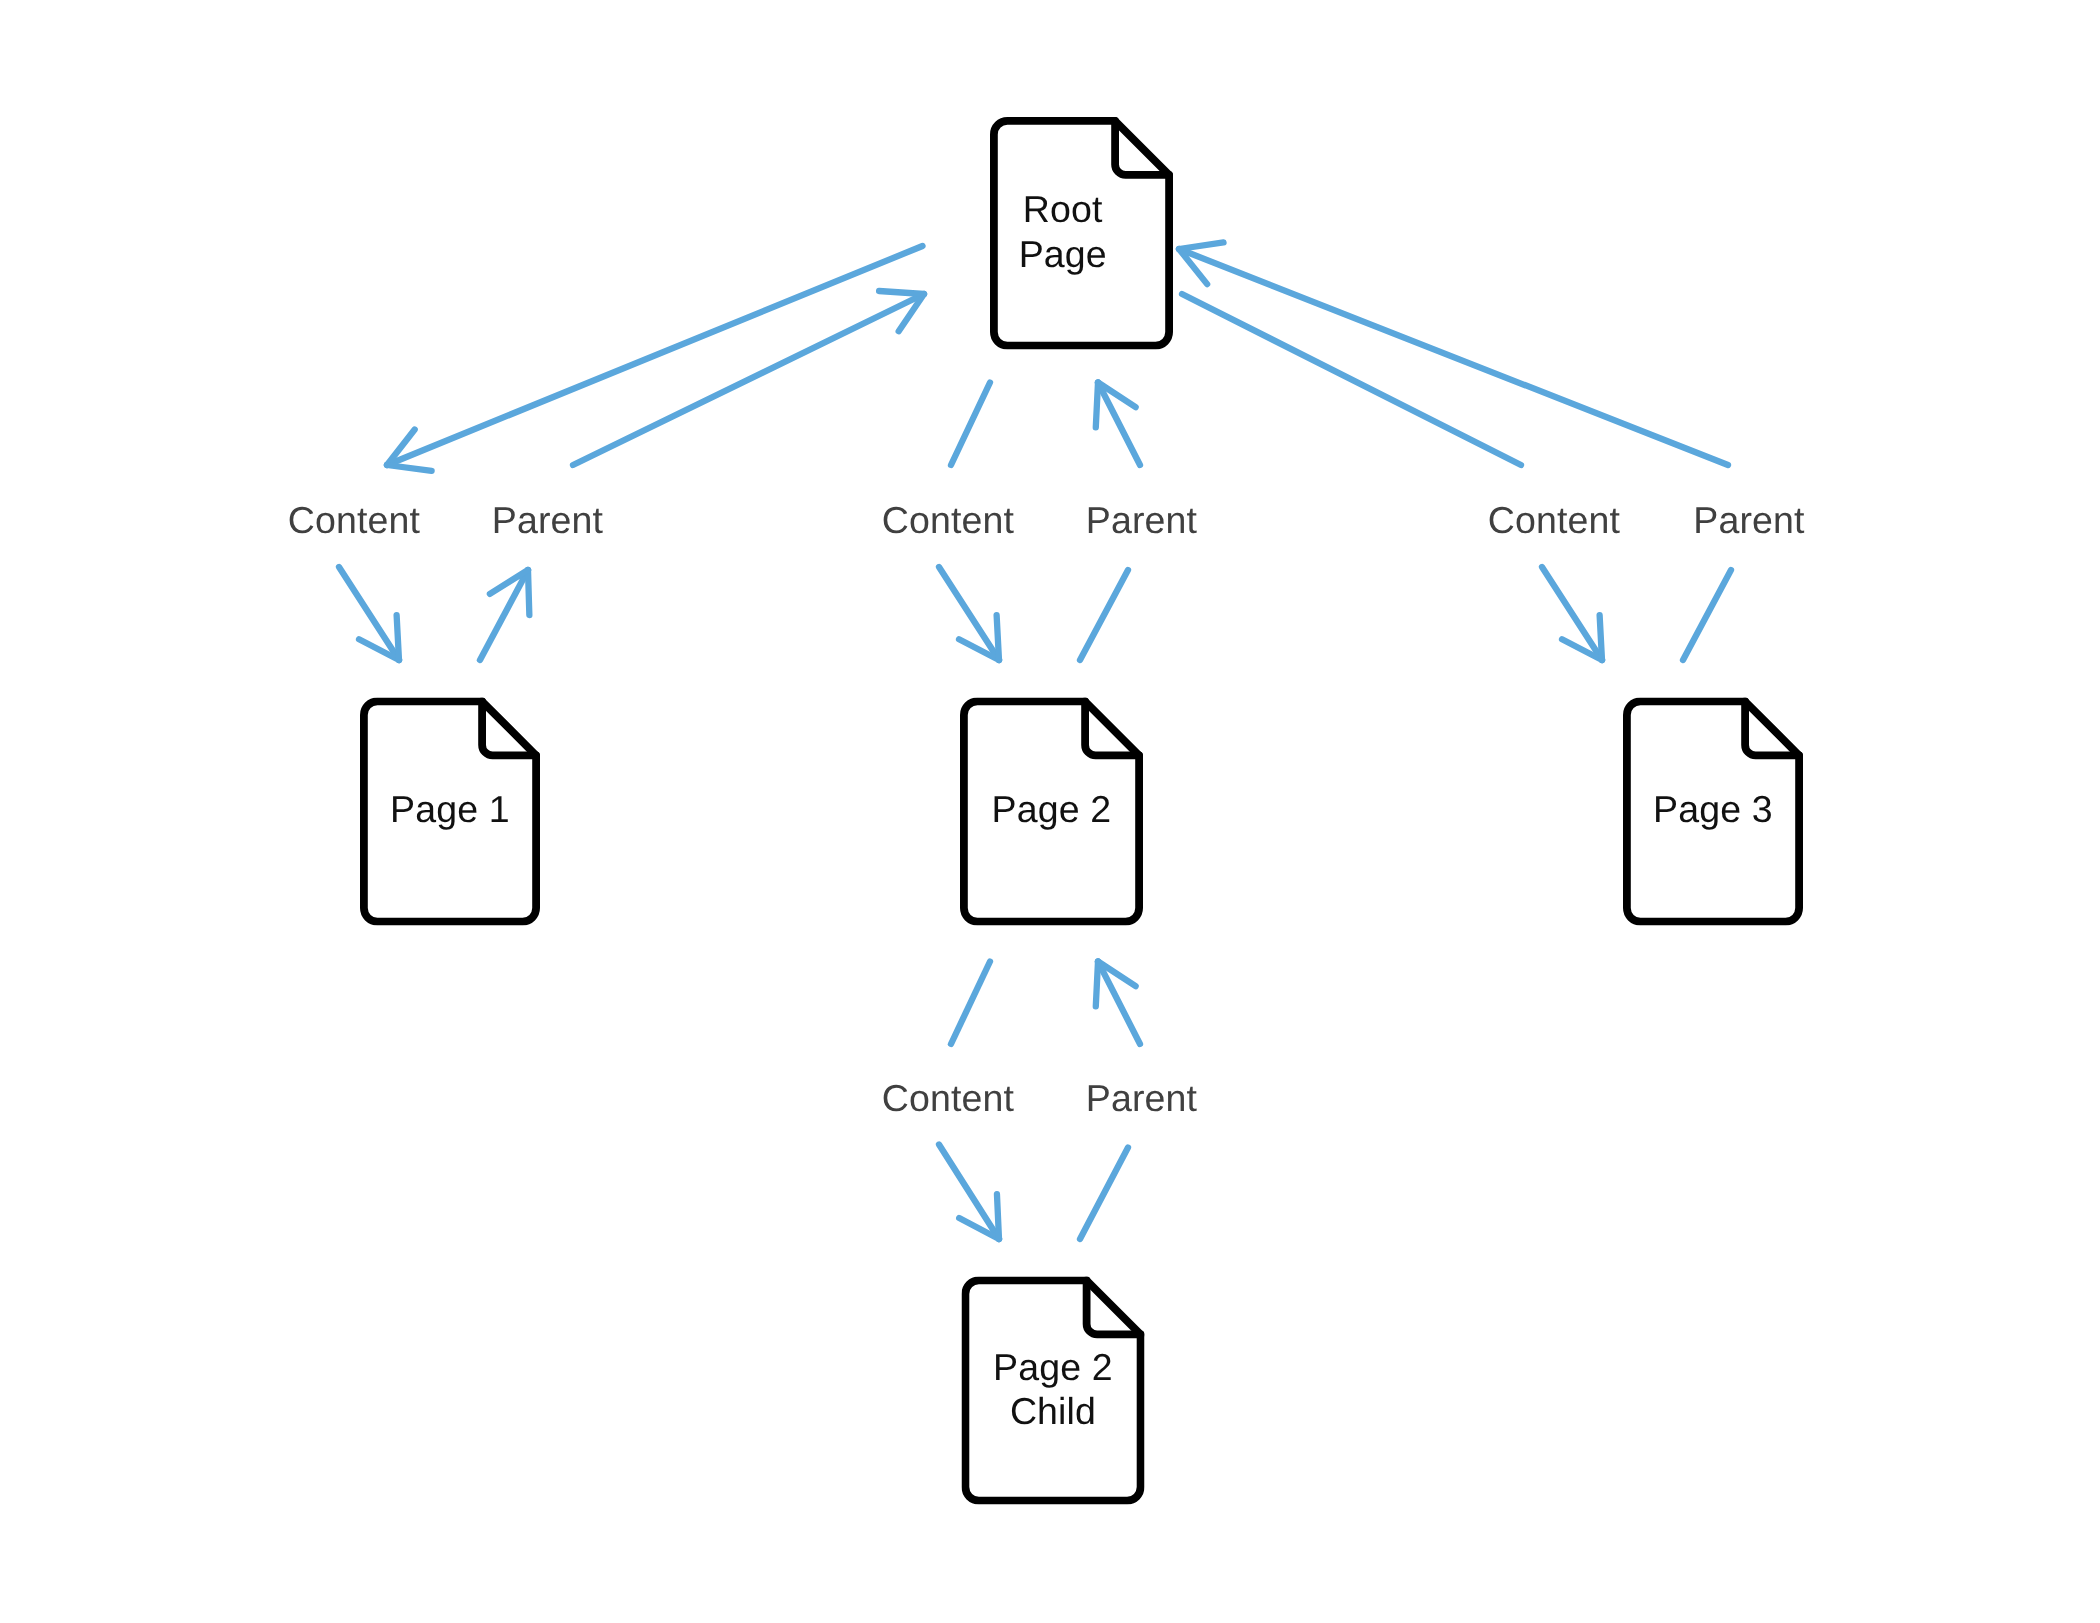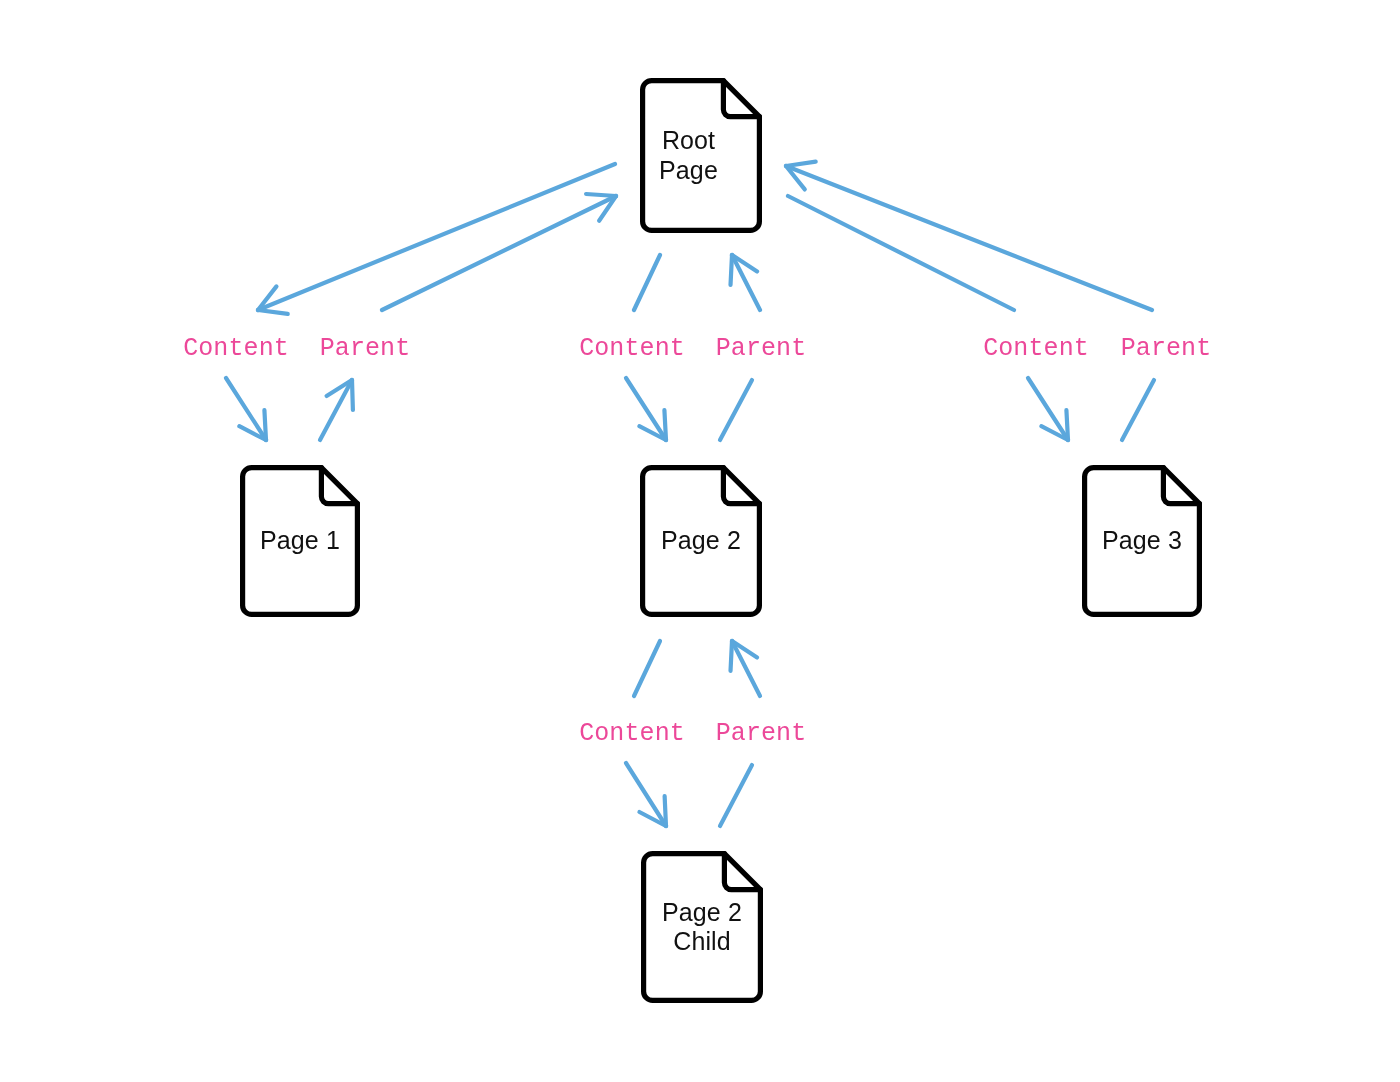--- a/index.html
+++ b/index.html
@@ -46,25 +46,24 @@
     font-size: 25px;
     line-height: 1.18;
     color: #111111;
     text-align: center;
     letter-spacing: 0.1px;
     white-space: pre-line;
   }
   .edge-label {
     position: absolute;
     font-size: 25px;
-    color: #ec4899;
+    color: #404040;
     letter-spacing: 0.1px;
     white-space: nowrap;
     transform: translate(-50%, -50%);
-    font-family: Liberation Mono, monospace;
   }
 </style>
 </head>
 <body>
 
 <div id="canvas">
 
   <svg id="edges" viewBox="0 0 1400 1082" xmlns="http://www.w3.org/2000/svg">
       <g>
         <line x1="615" y1="164" x2="258" y2="310" stroke="#5BA7DC" stroke-width="4.2" stroke-linecap="round"></line>
@@ -130,21 +129,21 @@
         <line x1="720" y1="826" x2="752" y2="765" stroke="#5BA7DC" stroke-width="4.2" stroke-linecap="round"></line>
       </g>
       <g>
         <line x1="760" y1="696" x2="732" y2="641" stroke="#5BA7DC" stroke-width="4.2" stroke-linecap="round"></line>
         <line x1="732" y1="641" x2="757.0954828772728" y2="657.4382705646459" stroke="#5BA7DC" stroke-width="4.2" stroke-linecap="round"></line>
         <line x1="732" y1="641" x2="730.5274077739934" y2="670.96383607177" stroke="#5BA7DC" stroke-width="4.2" stroke-linecap="round"></line>
       </g>
     </svg>
 
   <div id="nodes">
-      <div class="node" style="left: 640px; top: 78px; width: 97px; height: 155px;">
+      <div class="node" style="left: 660px; top: 78px; width: 97px; height: 155px;">
         <svg width="122" height="155" viewBox="0 0 122 155">
           <path d="M 11.6 2.6 L 83.4 2.6 L 119.4 38.6 L 119.4 143.4 A 9 9 0 0 1 110.4 152.4 L 11.6 152.4 A 9 9 0 0 1 2.6 143.4 L 2.6 11.6 A 9 9 0 0 1 11.6 2.6 Z" fill="#ffffff" stroke="#000000" stroke-width="5.2" stroke-linejoin="round"></path>
           <path d="M 83.4 2.6 L 83.4 31.6 A 7 7 0 0 0 90.4 38.6 L 119.4 38.6" fill="none" stroke="#000000" stroke-width="5.2" stroke-linejoin="round" stroke-linecap="round"></path>
         </svg>
         <div class="node-label">Root
 Page</div>
       </div>
       <div class="node" style="left: 240px; top: 465px; width: 120px; height: 152px;">
         <svg width="120" height="152" viewBox="0 0 120 152">
           <path d="M 11.6 2.6 L 81.4 2.6 L 117.4 38.6 L 117.4 140.4 A 9 9 0 0 1 108.4 149.4 L 11.6 149.4 A 9 9 0 0 1 2.6 140.4 L 2.6 11.6 A 9 9 0 0 1 11.6 2.6 Z" fill="#ffffff" stroke="#000000" stroke-width="5.2" stroke-linejoin="round"></path>

